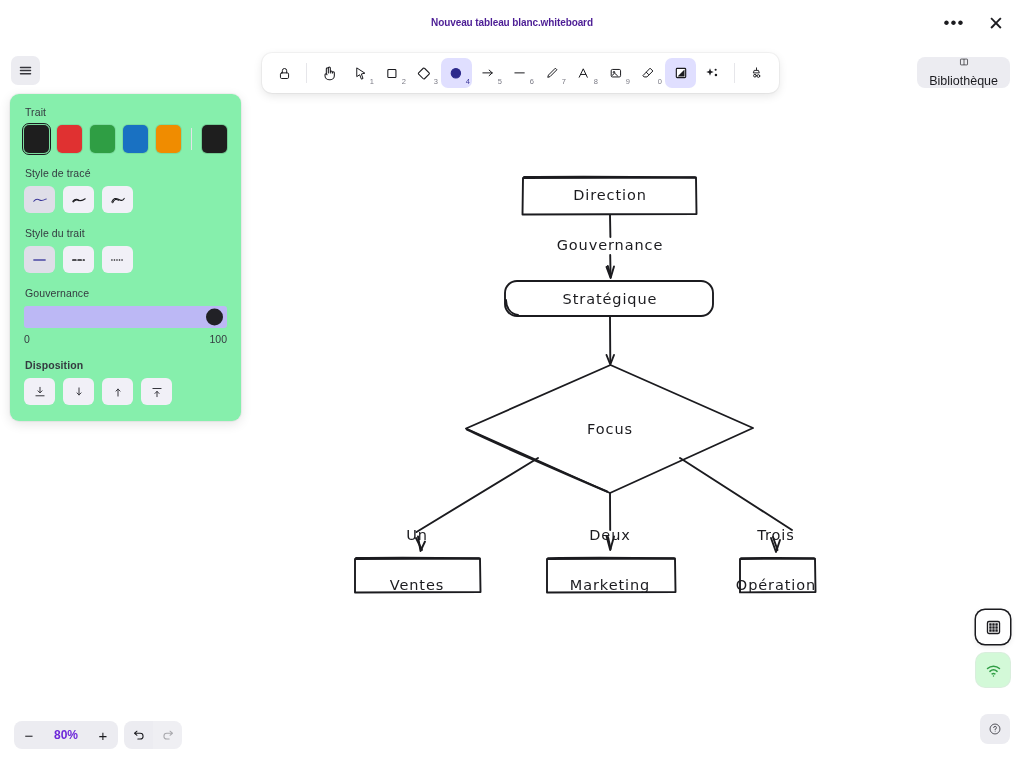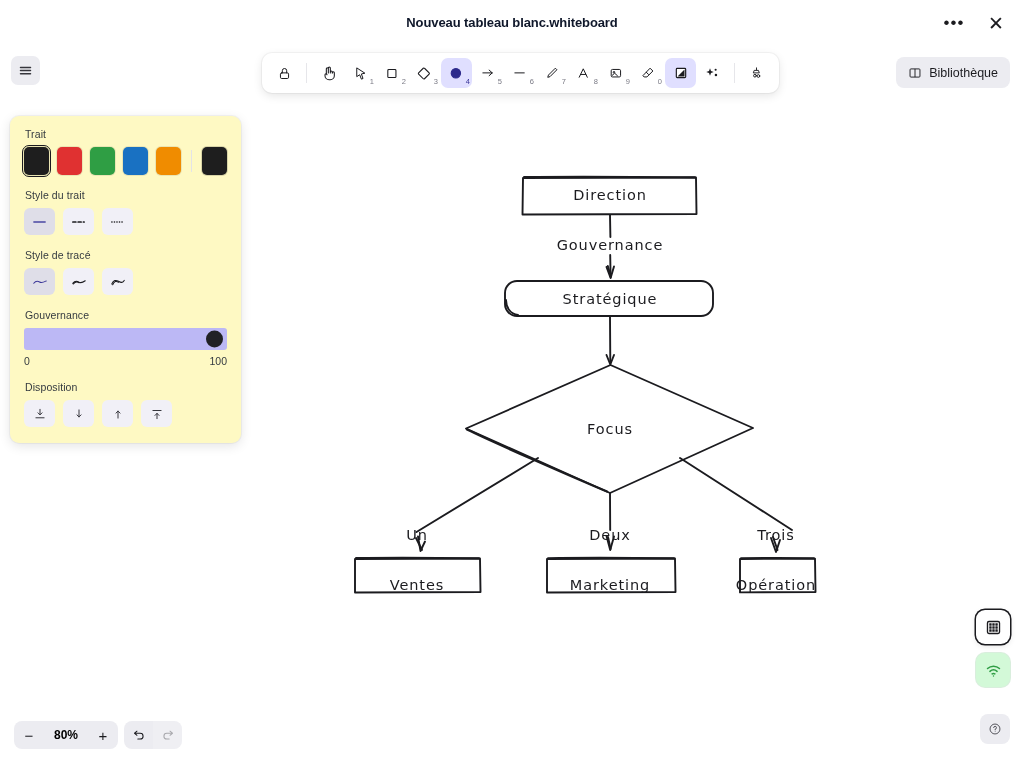--- a/index.html
+++ b/index.html
@@ -10,21 +10,21 @@
     font-family: "Liberation Sans", sans-serif;
     color: #1b1b1f;
   }
   #app { position: relative; width: 1024px; height: 762px; background:#fff; }
 
   
   .titlebar {
     position:absolute; top:0; left:0; width:1024px; height:45px;
     display:flex; align-items:center; justify-content:center;
   }
-  .title-text { font-size:13px; font-weight:700; color:#0f172a; letter-spacing:-0.1px; }
+  .title-text { font-size:10px; font-weight:700; color:#4c1d95; letter-spacing:-0.1px; }
   .win-ctrls { position:absolute; right:14px; top:10px; display:flex; align-items:center; gap:14px; }
   .win-btn {
     width:28px; height:26px; display:flex; align-items:center; justify-content:center;
     cursor:pointer; border-radius:5px; color:#1b1b1f;
   }
   .dots { font-size:17px; line-height:10px; letter-spacing:1px; }
   .xmark { font-size:19px; line-height:19px; font-weight:300; }
 
   
   .menu-btn {
@@ -51,33 +51,33 @@
     color:#7a7a85; font-family:"Liberation Sans", sans-serif;
   }
   .tool.active .kbd { color:#3b3799; }
   .tsep { width:1px; height:20px; background:#e6e6ea; margin:0 5px; }
 
   
   .library-btn {
     position:absolute; right:14px; top:57px; height:31px;
     background:#ececf1; border-radius:8px;
     display:flex; align-items:center; gap:7px; padding:0 12px; cursor:pointer;
-    font-size:12.5px; color:#1b1b1f;
+    font-size:12.5px; color:#1b1b1f;flex-direction:column;
   }
 
   
   .panel {
-    position:absolute; left:10px; top:116px; width:231px;
-    background:#fef9c3; border-radius:9px;
+    position:absolute; left:10px; top:94px; width:231px;
+    background:#86efac; border-radius:9px;
     box-shadow:0 0 0 1px rgba(0,0,0,.04), 0 3px 12px rgba(0,0,0,.11);
     padding:12px 14px 14px 14px;
   }
   .sec-label { font-size:10.5px; color:#343a40; margin:0 0 7px 1px; letter-spacing:.1px; }
   .sec { margin-bottom:14px; }
-  .sec:last-child { margin-bottom:2px; }
+  .sec:last-child { margin-bottom:2px;font-weight:bold; }
 
   .swatch-row { display:flex; align-items:center; gap:8px; }
   .swatch {
     width:28px; height:28px; border-radius:5px; cursor:pointer;
     box-shadow:0 0 0 1px rgba(0,0,0,.08);
   }
   .swatch.sel { outline:1.6px solid #1b1b1f; outline-offset:1.4px; }
   .sw-sep { width:1px; height:22px; background:#e3e3e8; margin:0 2px; }
   .swatch.current { box-shadow:0 0 0 1px rgba(0,0,0,.15); }
   .checker {
@@ -110,21 +110,21 @@
   
   .zoom-group {
     position:absolute; left:14px; bottom:13px; height:28px;
     background:#ececf1; border-radius:8px; display:flex; align-items:center;
   }
   .zoom-btn {
     width:30px; height:28px; display:flex; align-items:center; justify-content:center;
     cursor:pointer; font-size:15px; color:#1b1b1f; border-radius:8px;
   }
   .zoom-val {
-    min-width:44px; text-align:center; font-size:12px; font-weight:700; cursor:pointer; color:#000000;
+    min-width:44px; text-align:center; font-size:12px; font-weight:700; cursor:pointer; color:#6d28d9;
   }
   .undo-group {
     position:absolute; left:124px; bottom:13px; height:28px;
     background:#ececf1; border-radius:8px; display:flex; align-items:center; overflow:hidden;
   }
   .undo-btn { width:29px; height:28px; display:flex; align-items:center; justify-content:center; cursor:pointer; }
   .undo-btn.disabled { opacity:.32; background:#f4f4f7; cursor:default; }
 
   
   .fab {
@@ -297,58 +297,58 @@
         <div class="swatch" style="background:#1971c2"></div>
         <div class="swatch" style="background:#f08c00"></div>
         <div class="sw-sep"></div>
         <div class="swatch current" style="background:#1e1e1e"></div>
       </div>
     </div>
 
 
 
     <div class="sec">
+      <div class="sec-label">Style de tracé</div>
+      <div class="btn-row">
+        <div class="opt-btn sel">
+          <svg width="16" height="10" viewBox="0 0 18 10" fill="none" stroke="#3b3799" stroke-width="1.2" stroke-linecap="round">
+              <path d="M2 6.4c2-2.6 4-2.9 6.5-1.4S13.6 5 16 3.8"></path>
+            </svg>
+        </div>
+        <div class="opt-btn">
+          <svg width="16" height="10" viewBox="0 0 18 10" fill="none" stroke="#1b1b1f" stroke-width="1.2" stroke-linecap="round">
+              <path d="M2 6.6c2.2-3 4.3-3.2 6.8-1.5S13.8 5.2 16 3.6"></path>
+              <path d="M2.6 7.3c2.1-2.9 4.2-3.1 6.6-1.5"></path>
+            </svg>
+        </div>
+        <div class="opt-btn">
+          <svg width="16" height="10" viewBox="0 0 18 10" fill="none" stroke="#1b1b1f" stroke-width="1.2" stroke-linecap="round">
+              <path d="M2 7.2C4 3 6.5 2.4 9.5 4.2S14.4 6 16 3.2"></path>
+              <path d="M3 8c1.8-3.8 4-4.4 6.6-2.8"></path>
+            </svg>
+        </div>
+      </div>
+    </div>
+
+    <div class="sec">
       <div class="sec-label">Style du trait</div>
       <div class="btn-row">
         <div class="opt-btn sel">
           <svg width="15" height="8" viewBox="0 0 16 8">
               <line x1="2" y1="4" x2="14" y2="4" stroke="#4a47a3" stroke-width="1.6" stroke-linecap="round"></line>
             </svg>
         </div>
         <div class="opt-btn">
           <svg width="15" height="8" viewBox="0 0 16 8">
               <line x1="2" y1="4" x2="14" y2="4" stroke="#1b1b1f" stroke-width="1.8" stroke-linecap="round" stroke-dasharray="3.2 2.4"></line>
             </svg>
         </div>
         <div class="opt-btn">
           <svg width="15" height="8" viewBox="0 0 16 8">
               <line x1="2" y1="4" x2="14" y2="4" stroke="#1b1b1f" stroke-width="1.7" stroke-linecap="round" stroke-dasharray="0.1 2.6"></line>
-            </svg>
-        </div>
-      </div>
-    </div>
-
-    <div class="sec">
-      <div class="sec-label">Style de tracé</div>
-      <div class="btn-row">
-        <div class="opt-btn sel">
-          <svg width="16" height="10" viewBox="0 0 18 10" fill="none" stroke="#3b3799" stroke-width="1.2" stroke-linecap="round">
-              <path d="M2 6.4c2-2.6 4-2.9 6.5-1.4S13.6 5 16 3.8"></path>
-            </svg>
-        </div>
-        <div class="opt-btn">
-          <svg width="16" height="10" viewBox="0 0 18 10" fill="none" stroke="#1b1b1f" stroke-width="1.2" stroke-linecap="round">
-              <path d="M2 6.6c2.2-3 4.3-3.2 6.8-1.5S13.8 5.2 16 3.6"></path>
-              <path d="M2.6 7.3c2.1-2.9 4.2-3.1 6.6-1.5"></path>
-            </svg>
-        </div>
-        <div class="opt-btn">
-          <svg width="16" height="10" viewBox="0 0 18 10" fill="none" stroke="#1b1b1f" stroke-width="1.2" stroke-linecap="round">
-              <path d="M2 7.2C4 3 6.5 2.4 9.5 4.2S14.4 6 16 3.2"></path>
-              <path d="M3 8c1.8-3.8 4-4.4 6.6-2.8"></path>
             </svg>
         </div>
       </div>
     </div>
 
     <div class="sec">
       <div class="sec-label">Gouvernance</div>
       <div class="slider-wrap">
         <div class="slider">
           <div class="thumb"></div>

